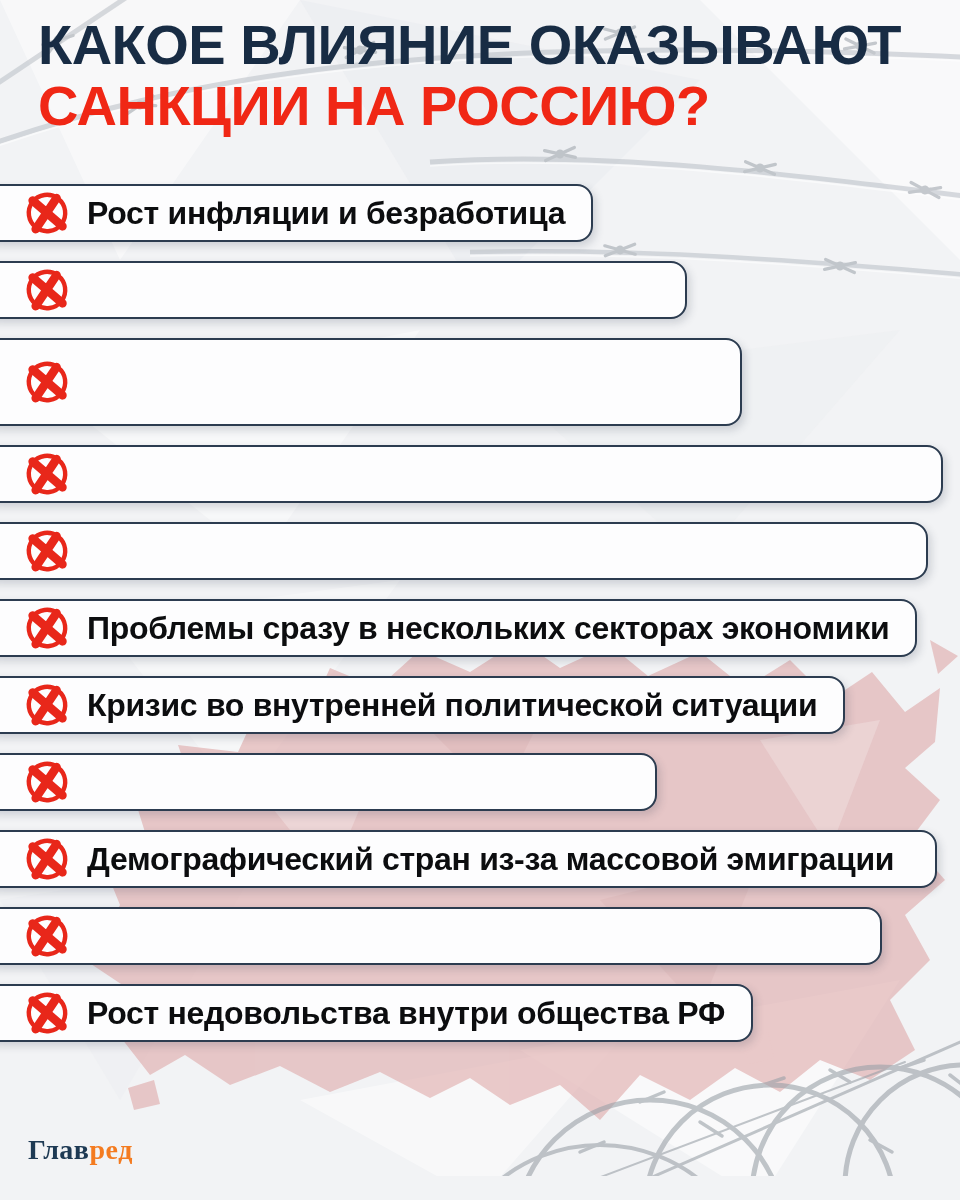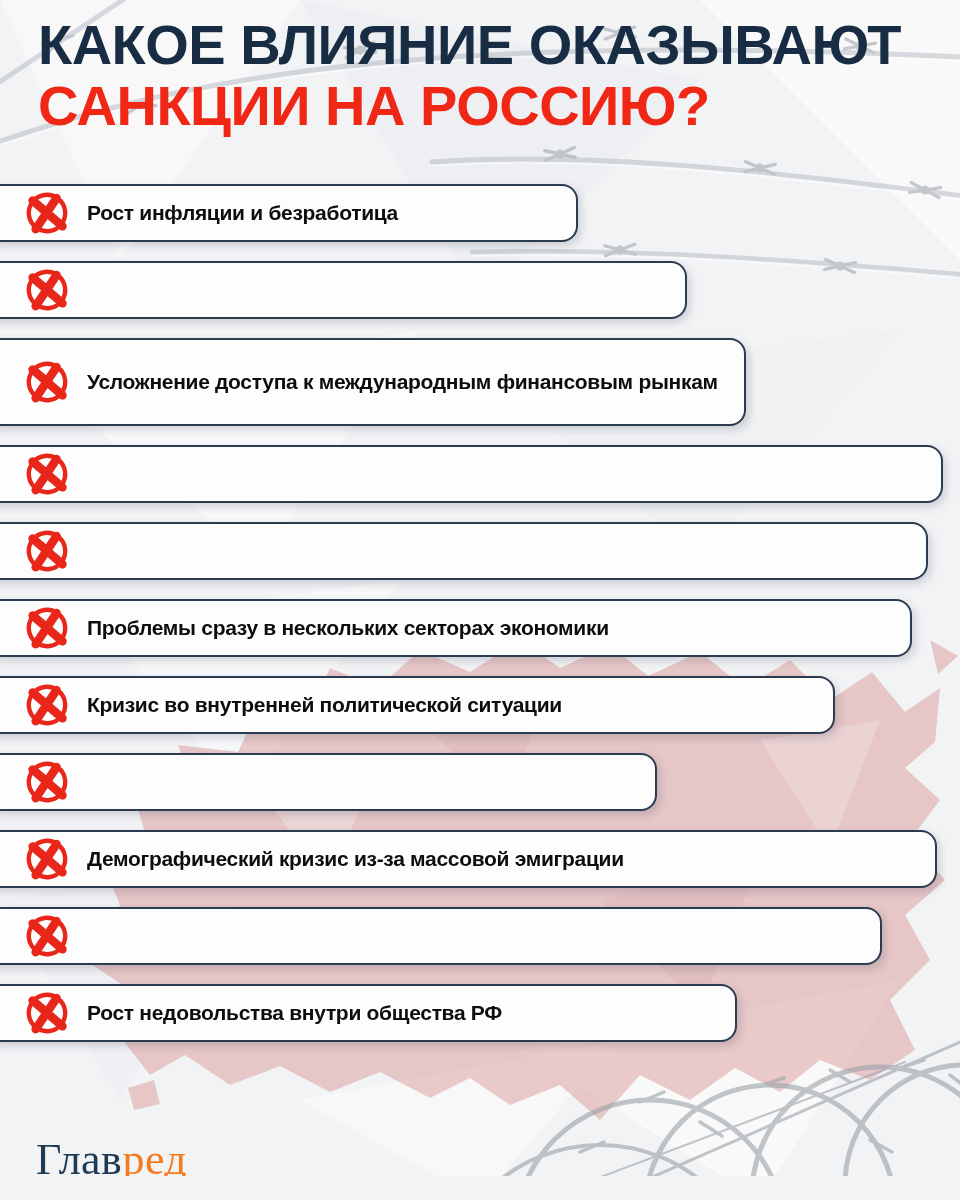--- a/index.html
+++ b/index.html
@@ -27,30 +27,30 @@
     height:58px;min-width:fit-content;
     display:flex;align-items:center;
     background:#fdfdfe;
     border:2px solid var(--pill-border,#2c3c50);
     border-radius:16px;
     box-shadow:3px 4px 9px rgba(40,50,70,0.18);
     padding:0 26px 0 42px;
   }
   .pill .icon{flex:0 0 auto;width:46px;height:46px;margin-right:17px;display:flex;align-items:center;justify-content:center;}
   .pill-text{
-    font-size:21px;font-weight:700;color:#0c0d0f;letter-spacing:-0.3px;
+    font-size:32px;font-weight:700;color:#0c0d0f;letter-spacing:-0.3px;
     white-space:nowrap;line-height:1.15;
   }
   .pill.wrap{height:88px;}
   .pill.wrap .pill-text{white-space:normal;}
 
   .logo{
-    position:absolute;left:36px;top:1134px;z-index:2;
+    position:absolute;left:28px;top:1134px;z-index:2;
     font-family:"Liberation Serif", serif;
-    font-size:44px;font-weight:400;letter-spacing:0.5px;
+    font-size:28px;font-weight:700;letter-spacing:0.5px;
   }
   .logo .p1{color:var(--logo-navy,#1e3a54);}
   .logo .p2{color:var(--logo-orange,#f47b20);}
 </style>
 </head>
 <body>
 
 <div class="canvas">
 
   <svg class="bg" viewBox="0 0 960 1200" xmlns="http://www.w3.org/2000/svg" aria-hidden="true">
@@ -160,21 +160,20 @@
 
   <div class="pill wrap" style="width: 762px;">
     <span class="icon">
       <svg viewBox="0 0 48 48" width="46" height="46" xmlns="http://www.w3.org/2000/svg" aria-hidden="true">
         <g transform="rotate(-8 24 24)" stroke="#e8271a" fill="none">
           <circle cx="24" cy="24" r="19" stroke-width="4.6"></circle>
           <path d="M11 9 L38 40 M36 10 L10 39" stroke-width="9" stroke-linecap="round"></path>
         </g>
       </svg>
     </span>
-    <span class="pill-text">Усложнение доступа к международным финансовым рынкам</span>
   </div>
 
   <div class="pill" style="width: 963px;">
     <span class="icon">
       <svg viewBox="0 0 48 48" width="46" height="46" xmlns="http://www.w3.org/2000/svg" aria-hidden="true">
         <g transform="rotate(-8 24 24)" stroke="#e8271a" fill="none">
           <circle cx="24" cy="24" r="19" stroke-width="4.6"></circle>
           <path d="M11 9 L38 40 M36 10 L10 39" stroke-width="9" stroke-linecap="round"></path>
         </g>
       </svg>
@@ -229,21 +228,21 @@
 
   <div class="pill" style="width: 957px;">
     <span class="icon">
       <svg viewBox="0 0 48 48" width="46" height="46" xmlns="http://www.w3.org/2000/svg" aria-hidden="true">
         <g transform="rotate(-8 24 24)" stroke="#e8271a" fill="none">
           <circle cx="24" cy="24" r="19" stroke-width="4.6"></circle>
           <path d="M11 9 L38 40 M36 10 L10 39" stroke-width="9" stroke-linecap="round"></path>
         </g>
       </svg>
     </span>
-    <span class="pill-text">Демографический кризис из-за массовой эмиграции</span>
+    <span class="pill-text">Демографический стран из-за массовой эмиграции</span>
   </div>
 
   <div class="pill" style="width: 902px;">
     <span class="icon">
       <svg viewBox="0 0 48 48" width="46" height="46" xmlns="http://www.w3.org/2000/svg" aria-hidden="true">
         <g transform="rotate(-8 24 24)" stroke="#e8271a" fill="none">
           <circle cx="24" cy="24" r="19" stroke-width="4.6"></circle>
           <path d="M11 9 L38 40 M36 10 L10 39" stroke-width="9" stroke-linecap="round"></path>
         </g>
       </svg>

